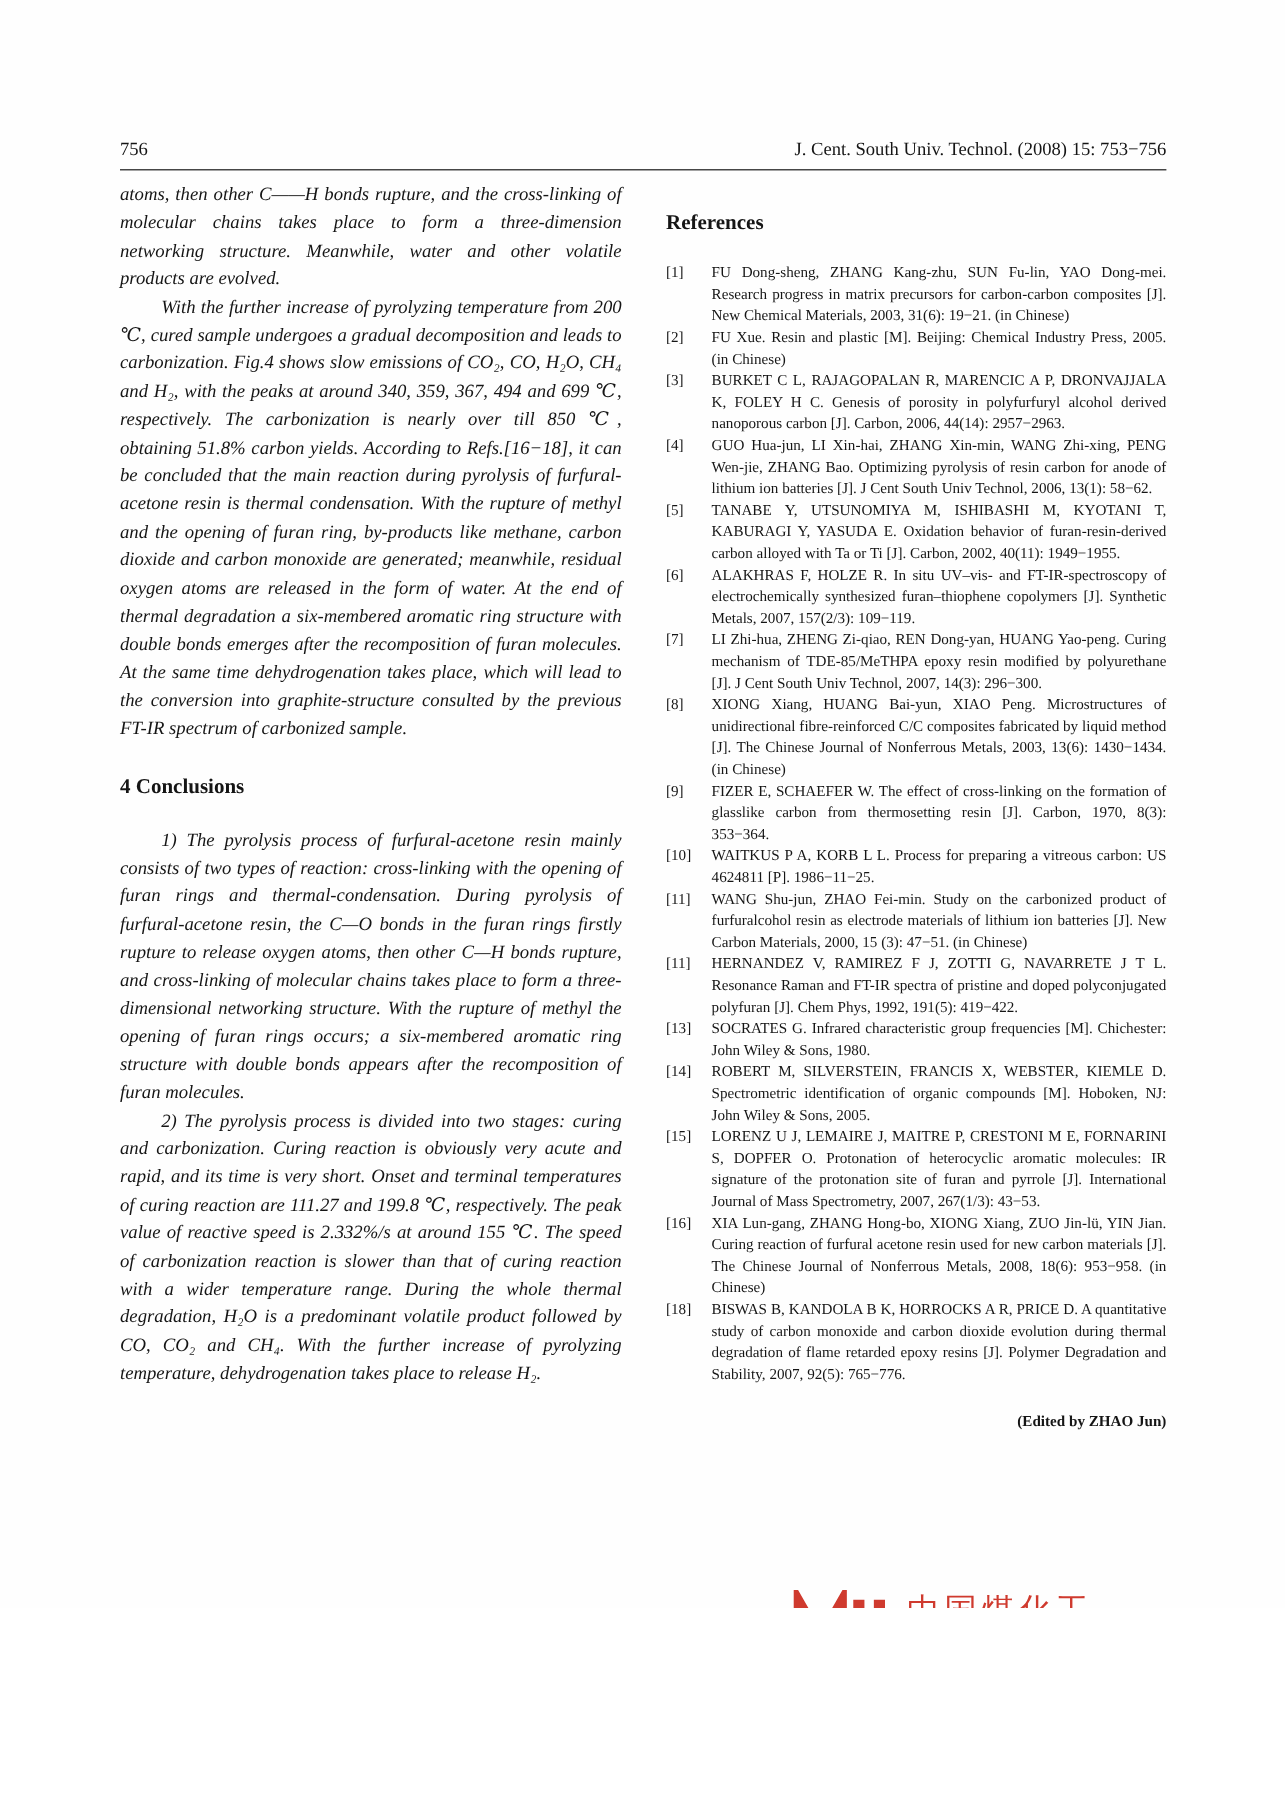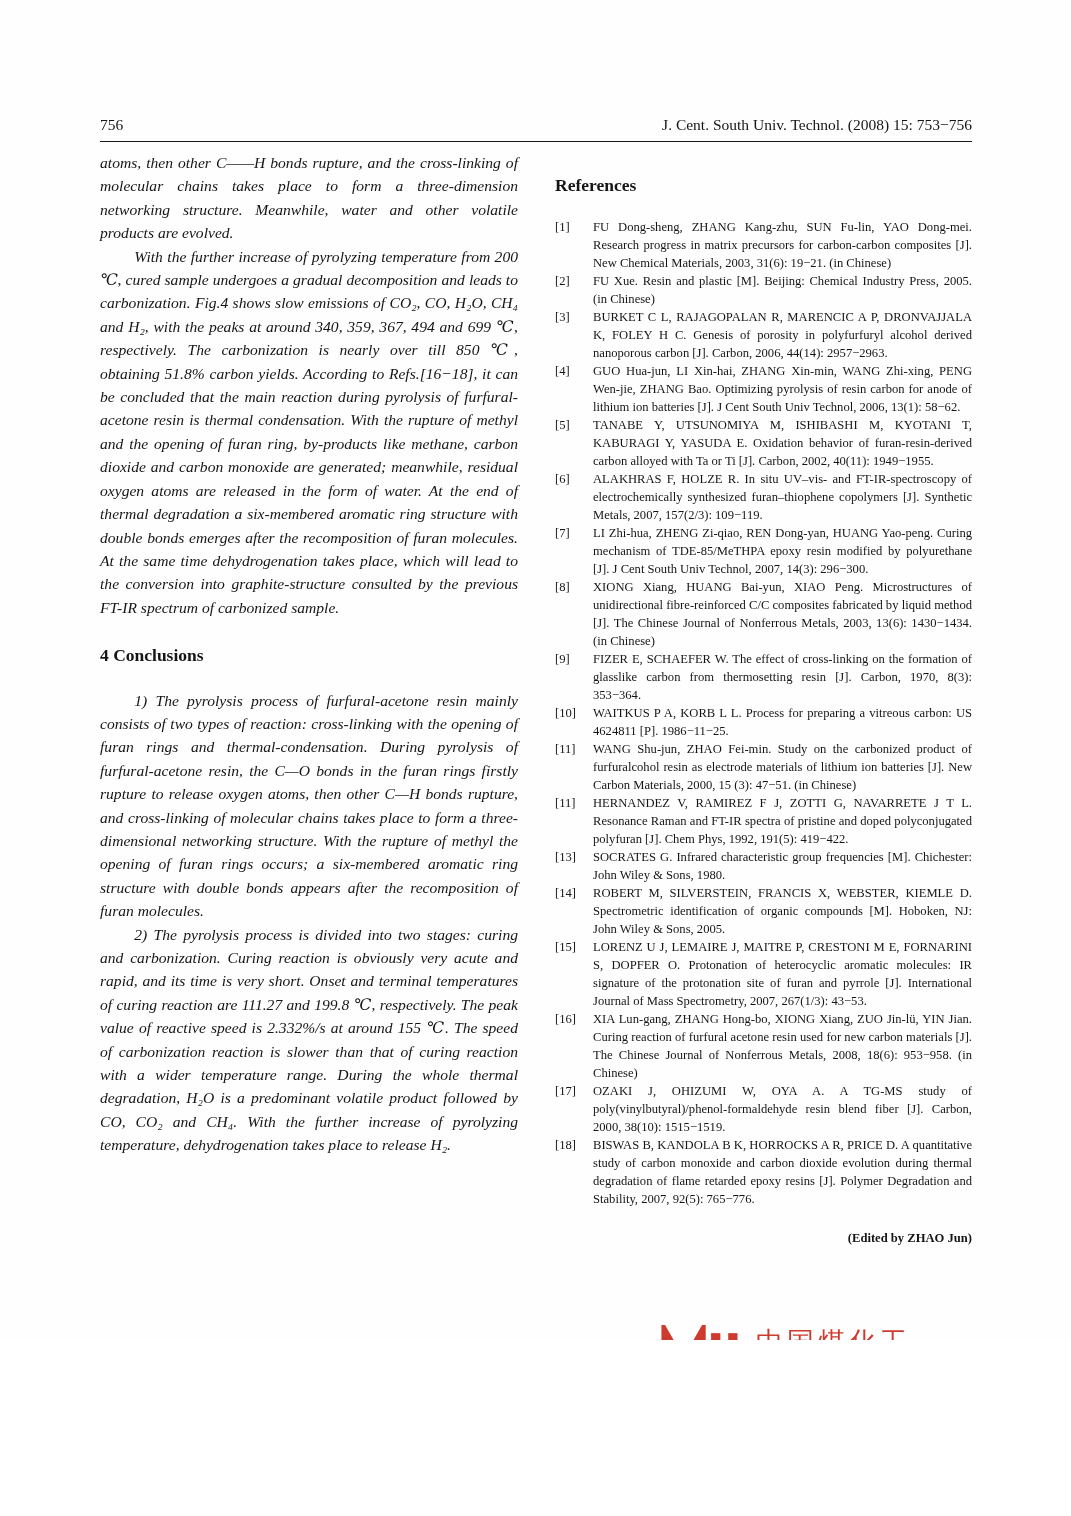--- a/index.html
+++ b/index.html
@@ -189,24 +189,20 @@
             </div>
             <div class="ref">
               <span class="ref-num">[15]</span>
               <span class="ref-text">LORENZ U J, LEMAIRE J, MAITRE P, CRESTONI M E, FORNARINI S, DOPFER O. Protonation of heterocyclic aromatic molecules: IR signature of the protonation site of furan and pyrrole [J]. International Journal of Mass Spectrometry, 2007, 267(1/3): 43−53.</span>
             </div>
             <div class="ref">
               <span class="ref-num">[16]</span>
               <span class="ref-text">XIA Lun-gang, ZHANG Hong-bo, XIONG Xiang, ZUO Jin-lü, YIN Jian. Curing reaction of furfural acetone resin used for new carbon materials [J]. The Chinese Journal of Nonferrous Metals, 2008, 18(6): 953−958. (in Chinese)</span>
             </div>
             <div class="ref">
-              <span class="ref-num">[17]</span>
-              <span class="ref-text">OZAKI J, OHIZUMI W, OYA A. A TG-MS study of poly(vinylbutyral)/phenol-formaldehyde resin blend fiber [J]. Carbon, 2000, 38(10): 1515−1519.</span>
-            </div>
-            <div class="ref">
               <span class="ref-num">[18]</span>
               <span class="ref-text">BISWAS B, KANDOLA B K, HORROCKS A R, PRICE D. A quantitative study of carbon monoxide and carbon dioxide evolution during thermal degradation of flame retarded epoxy resins [J]. Polymer Degradation and Stability, 2007, 92(5): 765−776.</span>
             </div>
           </div>
 
         <div class="edited-by">(Edited by ZHAO Jun)</div>
       </div>
 
     </div>
   </div>

